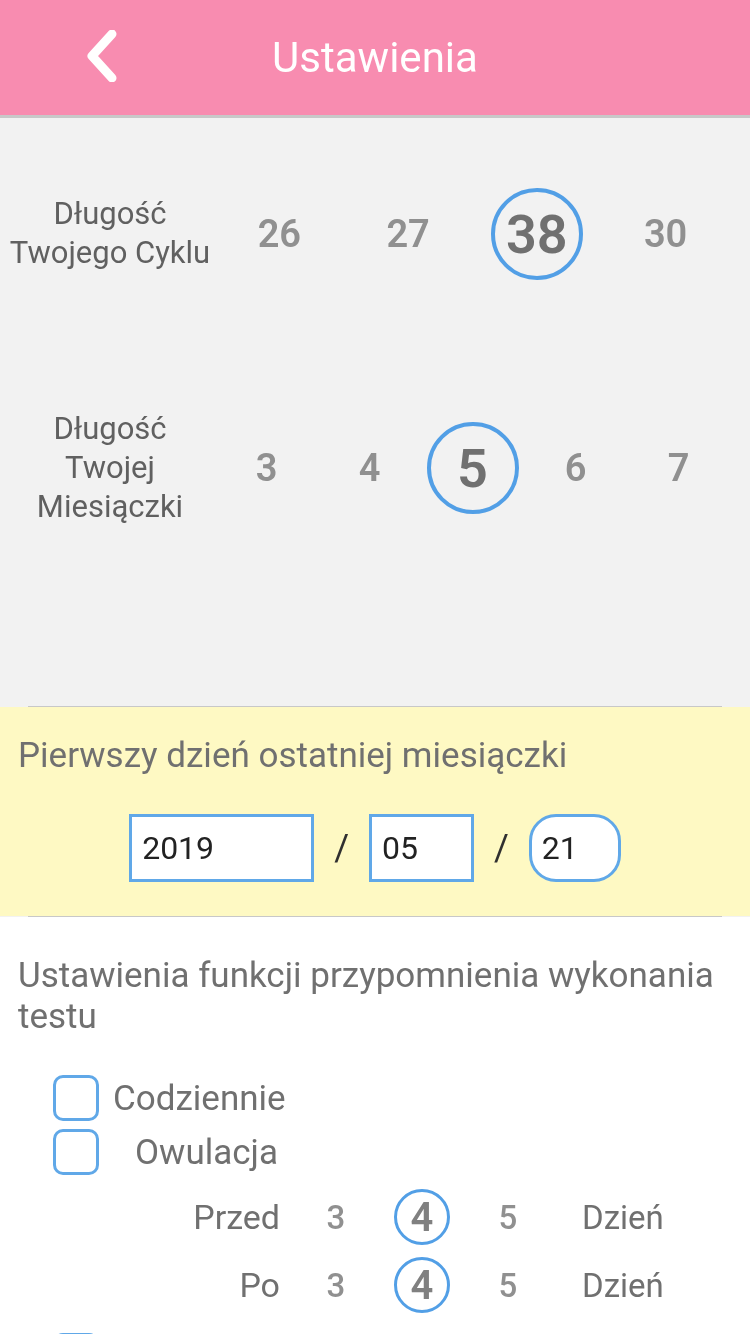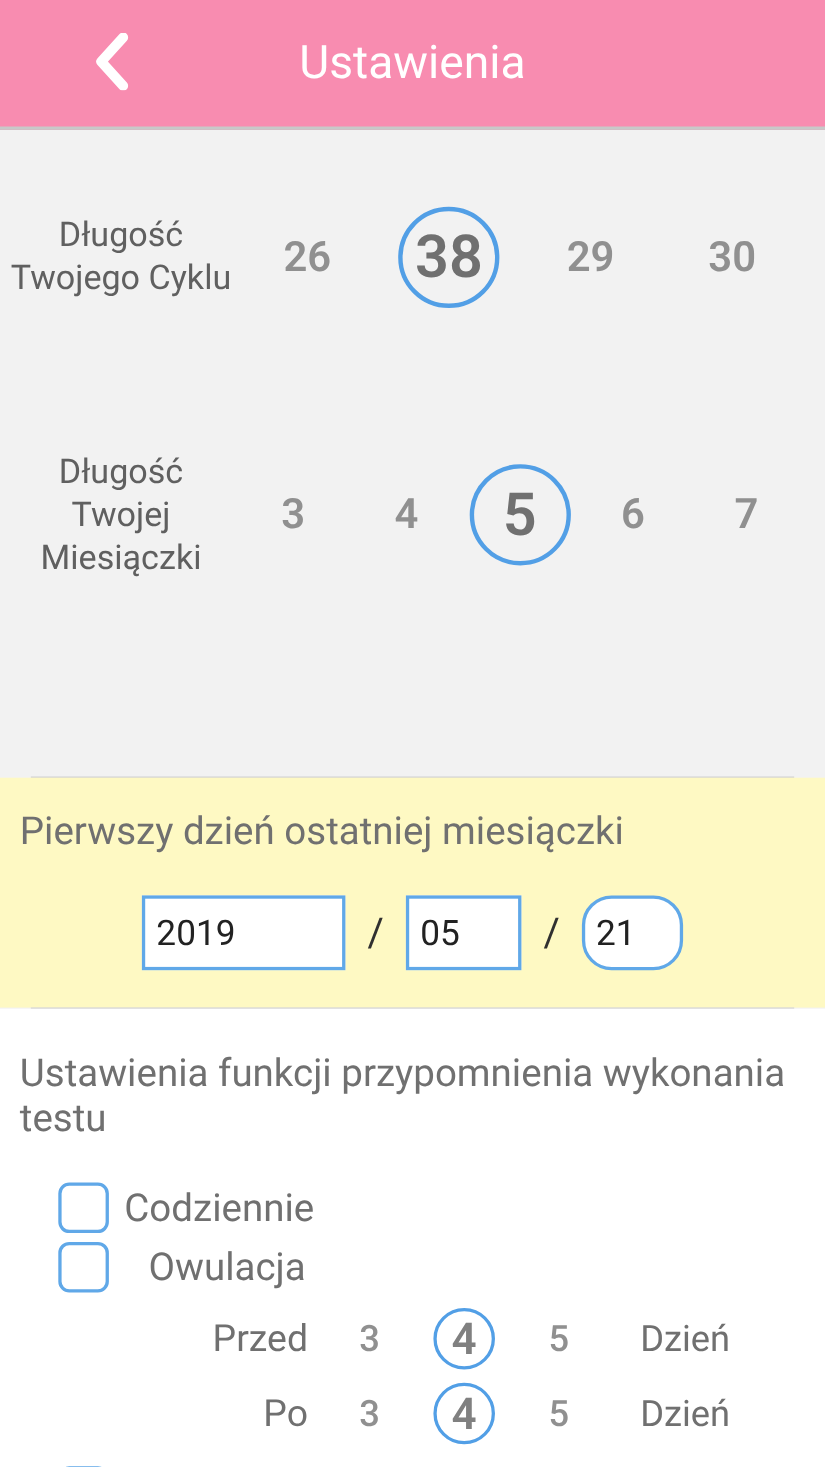--- a/index.html
+++ b/index.html
@@ -203,22 +203,22 @@
     </svg>
   </div>
   <div class="header-title">Ustawienia</div>
 </div>
 
 <div class="section-pickers">
   <div class="picker-row first">
     <div class="picker-label">Długość Twojego Cyklu</div>
     <div class="picker-values">
       <div class="picker-value">26</div>
+      <div class="picker-value">27</div>
       <div class="picker-value selected">38</div>
-      <div class="picker-value">29</div>
       <div class="picker-value">30</div>
     </div>
   </div>
 
   <div class="picker-row second">
     <div class="picker-label">Długość Twojej Miesiączki</div>
     <div class="picker-values">
       <div class="picker-value">3</div>
       <div class="picker-value">4</div>
       <div class="picker-value selected">5</div>

